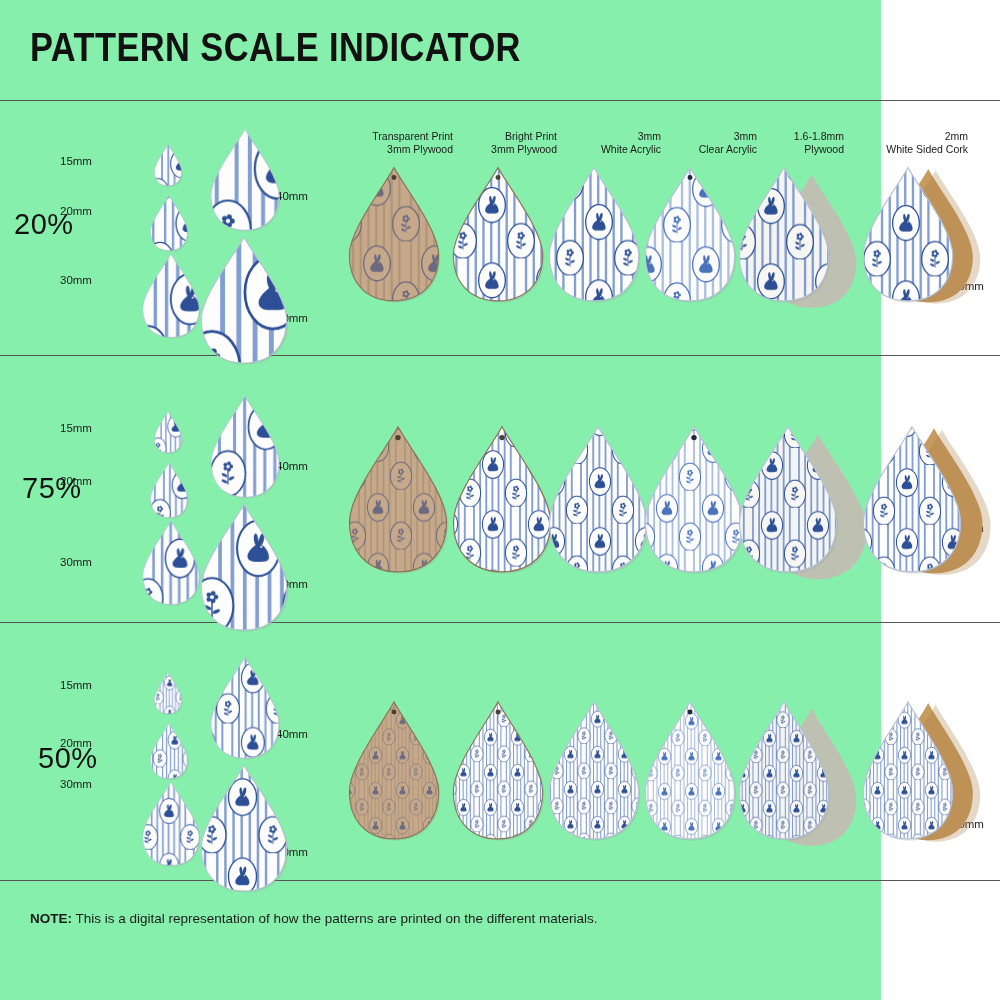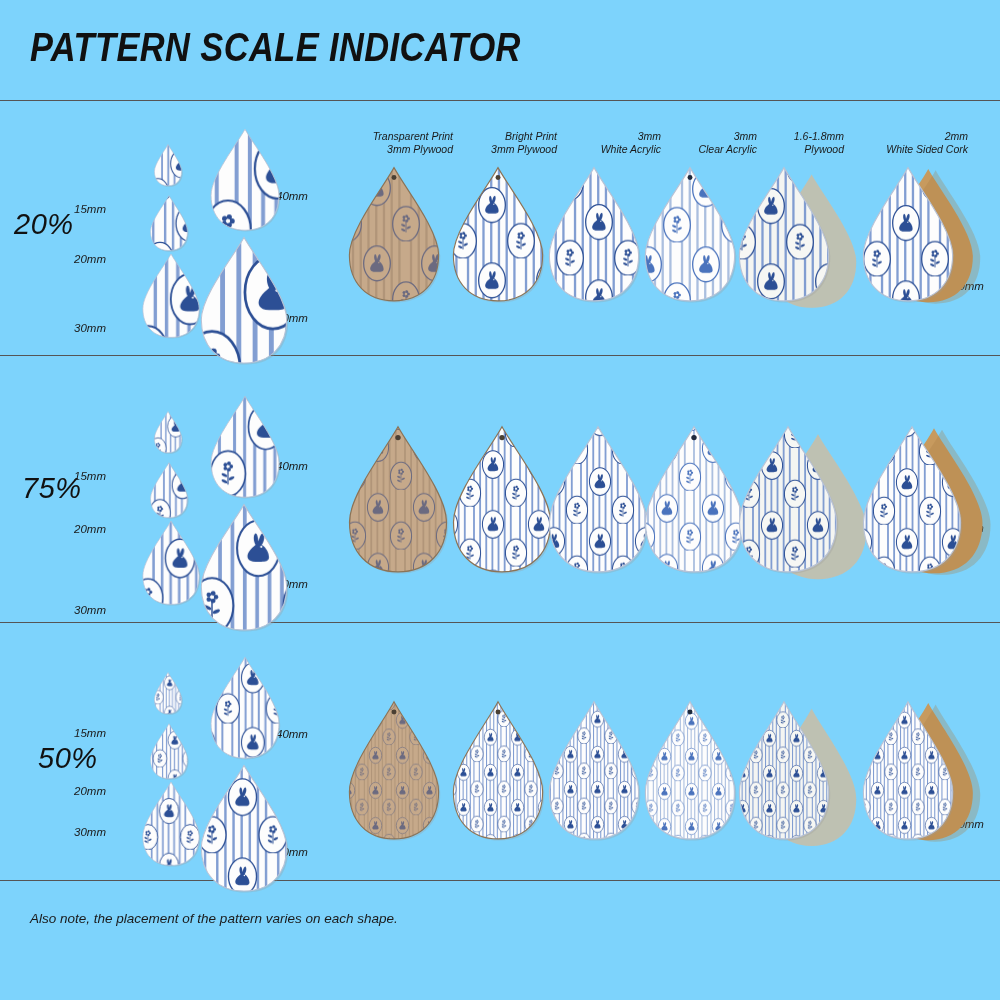--- a/index.html
+++ b/index.html
@@ -5,23 +5,22 @@
   * { box-sizing: border-box; }
   html, body {
     margin: 0; padding: 0;
     width: 1000px; height: 1000px;
     background: #ffffff;
     font-family: "Liberation Sans", sans-serif;
     overflow: hidden;
   }
   #page {
     position: relative;
-    width: 1000px; height: 1000px;
-    background: #7dd3fc;
-    font-style: italic;
+    width: 881px; height: 1000px;
+    background: #86efac;
   }
 
   
   #title {
     position: absolute;
     left: 30px; top: 25px;
     font-family: "Liberation Sans", sans-serif;
     font-weight: 700;
     font-size: 40px;
     letter-spacing: 0.5px;
@@ -64,21 +63,21 @@
   }
 
   
   .mm {
     position: absolute;
     font-size: 11.5px;
     color: #1a1a1a;
     white-space: nowrap;
   }
   .mm.r { text-align: left; }
-  .mm.l { text-align: center; margin-top: 48px; }
+  .mm.l { text-align: left; }
 
   
   .drop-wrap {
     position: absolute;
   }
 
   
   #note {
     position: absolute;
     left: 30px; top: 908px;
@@ -2644,16 +2643,16 @@
           </g>
           <path d="M 46 1.68
           C 57.04 22.400000000000002, 90.62 65.8, 90.62 91.7
           C 90.62 120.39999999999999, 73.60000000000001 138.88, 46 138.88
           C 18.400000000000002 138.88, 1.38 120.39999999999999, 1.38 91.7
           C 1.38 65.8, 34.96 22.400000000000002, 46 1.68 Z" fill="none" stroke="#b9c3d6" stroke-width="1.104"></path>
         </svg></div>
     </div>
 
   <div id="note">
-    <div class="note-line"><span>Also note, the placement of the pattern varies on each shape.</span></div>
+    <div class="note-line"><b>NOTE:</b> <span>This is a digital representation of how the patterns are printed on the different materials.</span></div>
   </div>
 
 </div>
 
 </body></html>

